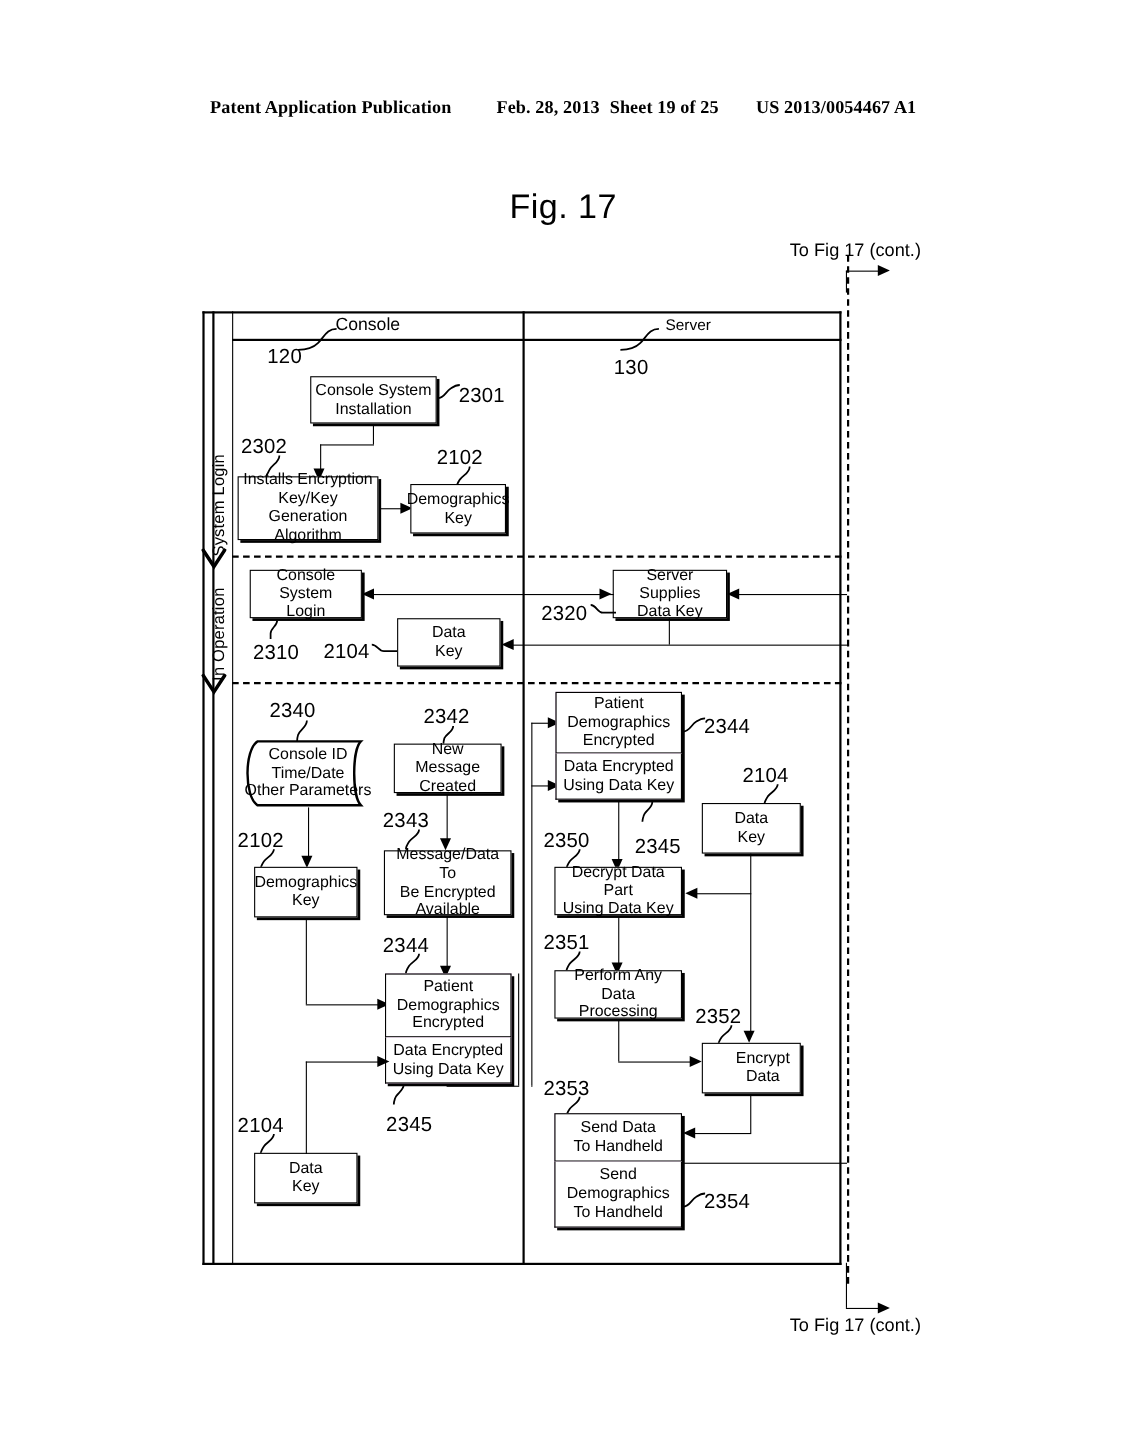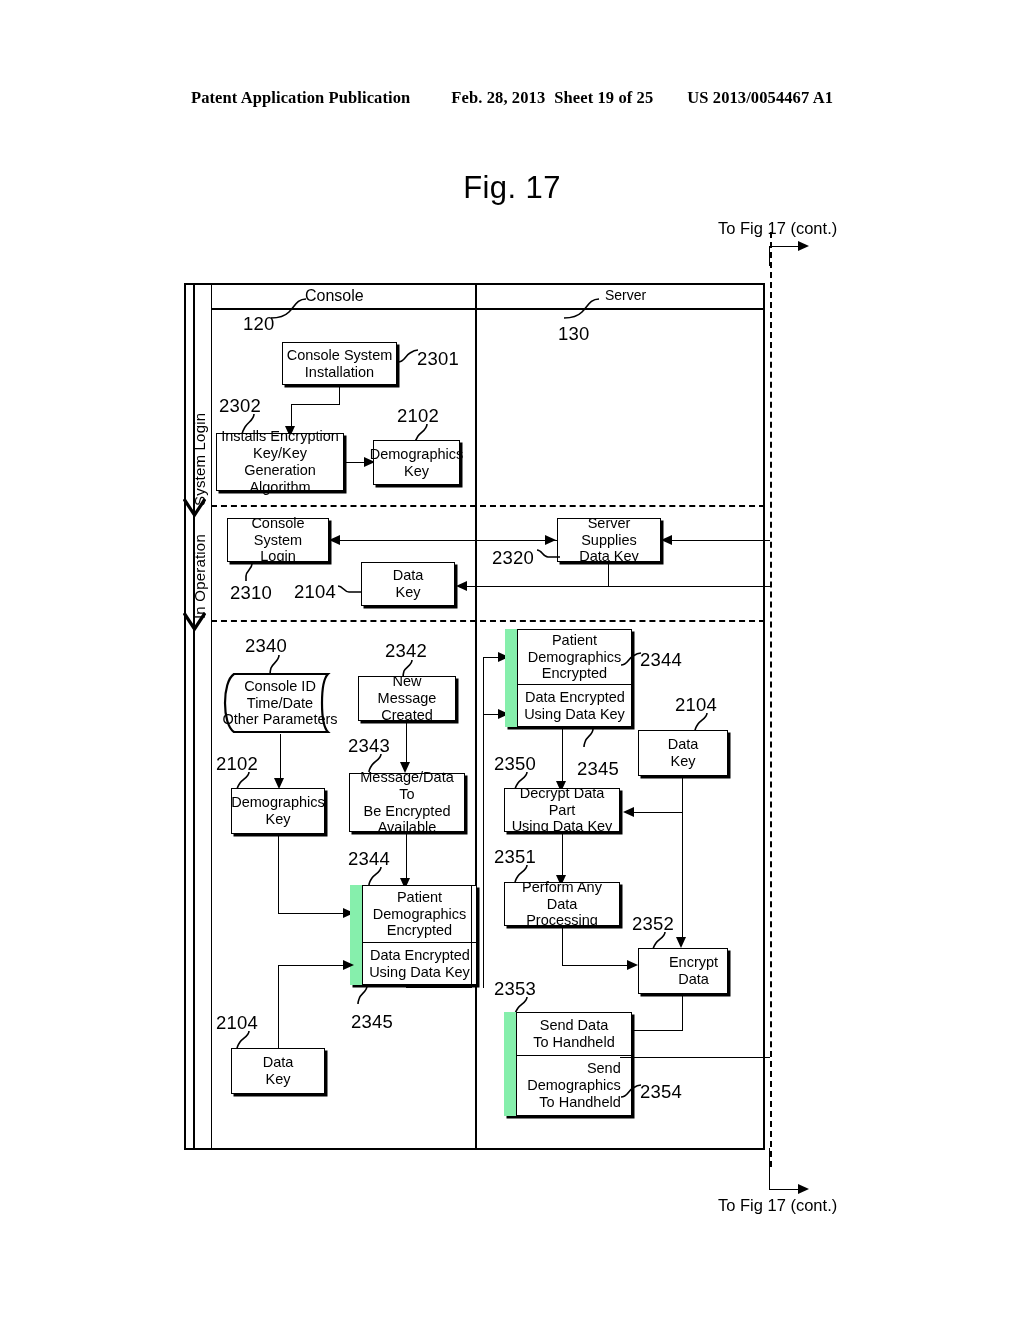--- a/index.html
+++ b/index.html
@@ -36,27 +36,27 @@
   .box{
     position:absolute;box-sizing:border-box;
     border:1.6px solid #000;background:#fff;
     box-shadow:2.5px 2.5px 0 0 #000;
     display:flex;align-items:center;justify-content:center;
     text-align:center;font-size:14.5px;line-height:1.16;
     padding:1px 3px;
   }
 
   
-  .stack{position:absolute;box-shadow:2.5px 2.5px 0 0 #000;background:#86efac;padding-left:12px;}
+  .stack{position:absolute;box-shadow:2.5px 2.5px 0 0 #000;background:#701a75;}
   .stack .cell{
     box-sizing:border-box;border:1.6px solid #000;background:#fff;
     display:flex;align-items:center;justify-content:center;text-align:center;
     font-size:14.5px;line-height:1.16;padding:1px 3px;
   }
-  .stack .cell + .cell{border-top:none;text-align:right;}
+  .stack .cell + .cell{border-top:none;}
 
   
   .flagbox{position:absolute;}
   .flagbox .lbl{
     position:absolute;inset:0;display:flex;align-items:center;justify-content:center;
     text-align:center;font-size:14.5px;line-height:1.17;
   }
 
   
   .h{position:absolute;height:0;border-top:1.6px solid #000;}

